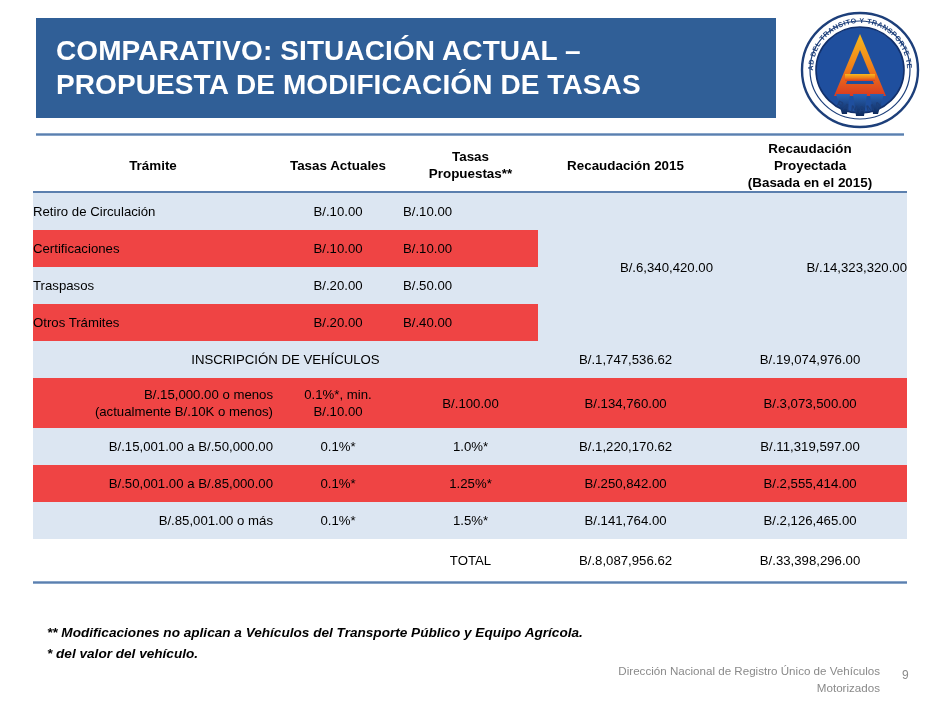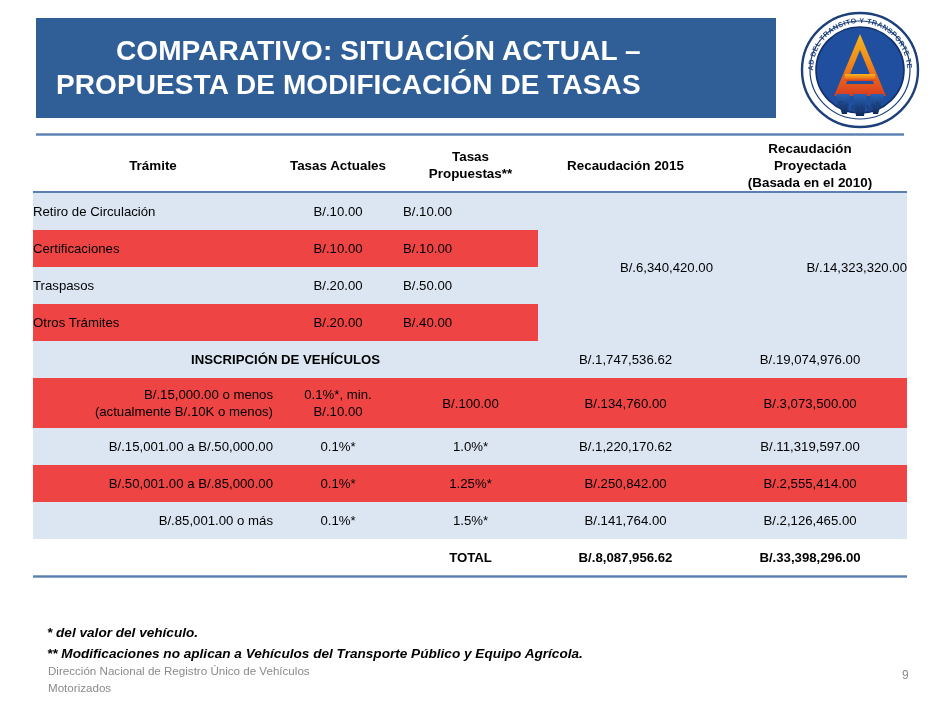--- a/index.html
+++ b/index.html
@@ -22,21 +22,20 @@
     left: 36px;
     top: 18px;
     width: 740px;
     height: 100px;
     background: #2e5f9a;
     background: #305f97;
     display: flex;
     align-items: center;
     box-sizing: border-box;
     padding: 0 0 0 20px;
-    text-align: right;
   }
   #title-text {
     color: #ffffff;
     font-size: 28px;
     font-weight: bold;
     line-height: 1.22;
     letter-spacing: 0.1px;
     white-space: pre-line;
   }
 
@@ -103,32 +102,32 @@
     font-size: 13.2px;
     line-height: 1.3;
   }
   .cell.tall { height: 50px; }
 
   .pad-l { padding-left: 14px; }
   .pad-r { padding-right: 14px; }
   .ta-l  { text-align: left; }
   .ta-c  { text-align: center; }
   .ta-r  { text-align: right; }
-  .bold  { font-weight: bold; }
+  .bold  { font-weight: normal; }
   .ml2   { white-space: pre-line; }
 
   
   .vsep-r { border-right: 1px solid #c3d3e7; }
 
   .merged {
     text-align: right;
     font-size: 13.2px;
   }
 
-  #total-row td { background: #ffffff; height: 36px; }
+  #total-row td { background: #ffffff; height: 42px; }
   #bottom-rule-row td {
     height: 3px;
     padding: 0;
     background: linear-gradient(to bottom, #9fb8d6 0%, #5b7fae 50%, #9fb8d6 100%);
   }
 
   
   #footnotes {
     position: absolute;
     left: 47px;
@@ -139,26 +138,25 @@
     line-height: 1.55;
   }
   #footnotes div { white-space: nowrap; }
 
   
   #slide-footer {
     position: absolute;
     left: 0;
     top: 663px;
     width: 880px;
-    text-align: left;
+    text-align: right;
     font-size: 11.6px;
     color: #8a8a8a;
     line-height: 1.45;
     white-space: pre-line;
-    margin-left: 48px;
   }
   #page-number {
     position: absolute;
     left: 902px;
     top: 668px;
     font-size: 12px;
     color: #8a8a8a;
   }
 </style>
 </head>
@@ -216,21 +214,21 @@
   </colgroup>
   <thead>
     <tr id="thead-row">
       <th>Trámite</th>
       <th>Tasas Actuales</th>
       <th>Tasas
 Propuestas**</th>
       <th>Recaudación 2015</th>
       <th>Recaudación
 Proyectada
-(Basada en el 2010)</th>
+(Basada en el 2015)</th>
     </tr>
   </thead>
   <tbody>
 
     <tr>
       <td class="cell shade ta-l pad-l">Retiro de Circulación</td>
       <td class="cell shade ta-c vsep-r">B/.10.00</td>
       <td class="cell shade ta-l pad-l">B/.10.00</td>
       <td class="cell shade merged vsep-r" rowspan="4">B/.6,340,420.00</td>
       <td class="cell shade merged" rowspan="4">B/.14,323,320.00</td>
@@ -295,19 +293,19 @@
       <td class="cell plain ta-c bold">B/.8,087,956.62</td>
       <td class="cell plain ta-c bold">B/.33,398,296.00</td>
     </tr>
     <tr id="bottom-rule-row">
       <td colspan="5"></td>
     </tr>
   </tbody>
 </table>
 
 <div id="footnotes">
+  <div>** Modificaciones no aplican a Vehículos del Transporte Público y Equipo Agrícola.</div>
   <div>* del valor del vehículo.</div>
-  <div>** Modificaciones no aplican a Vehículos del Transporte Público y Equipo Agrícola.</div>
 </div>
 
 <div id="slide-footer">Dirección Nacional de Registro Único de Vehículos
 Motorizados</div>
 <div id="page-number">9</div>
 
 </body></html>

